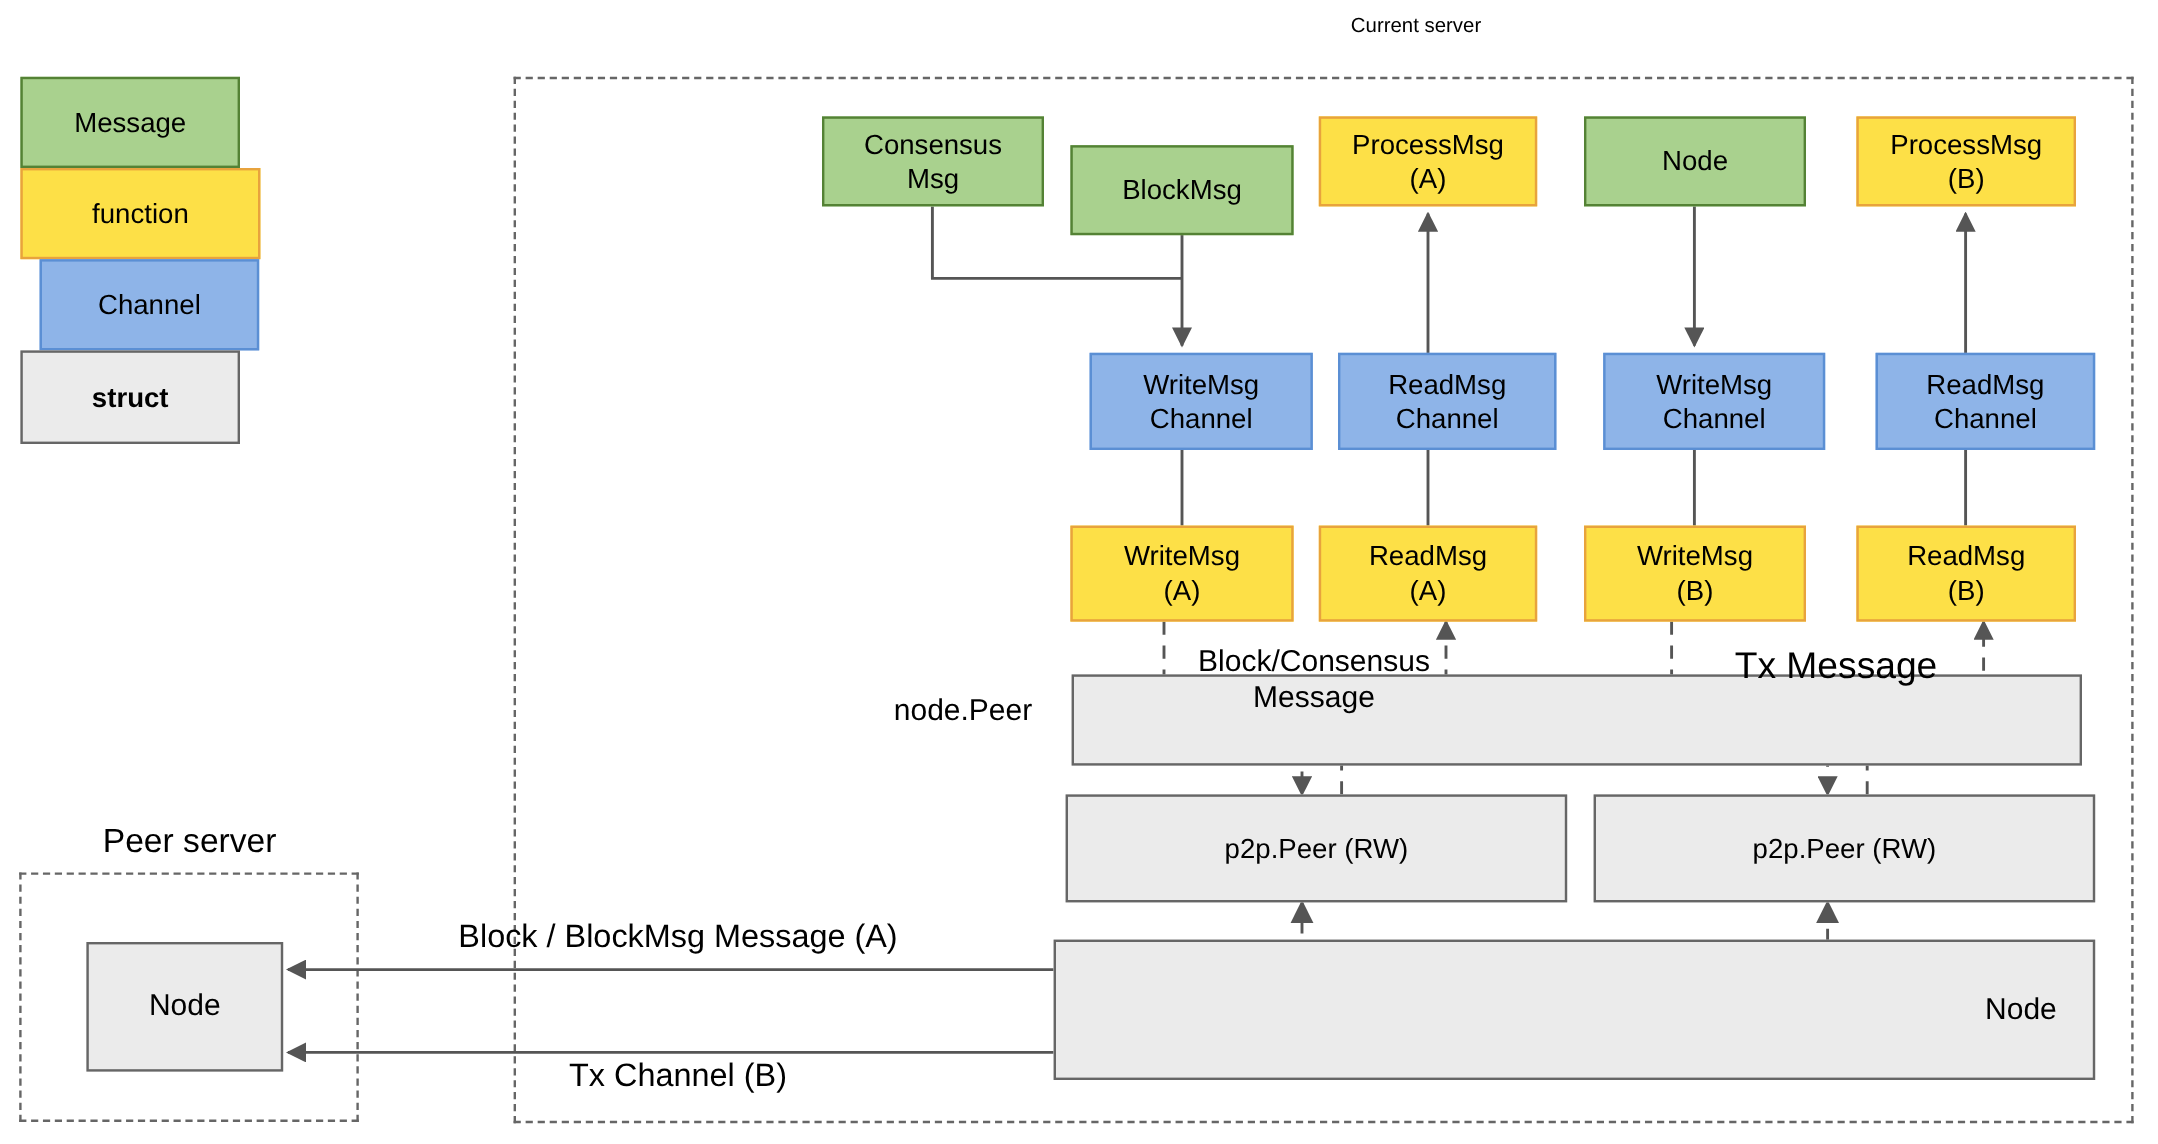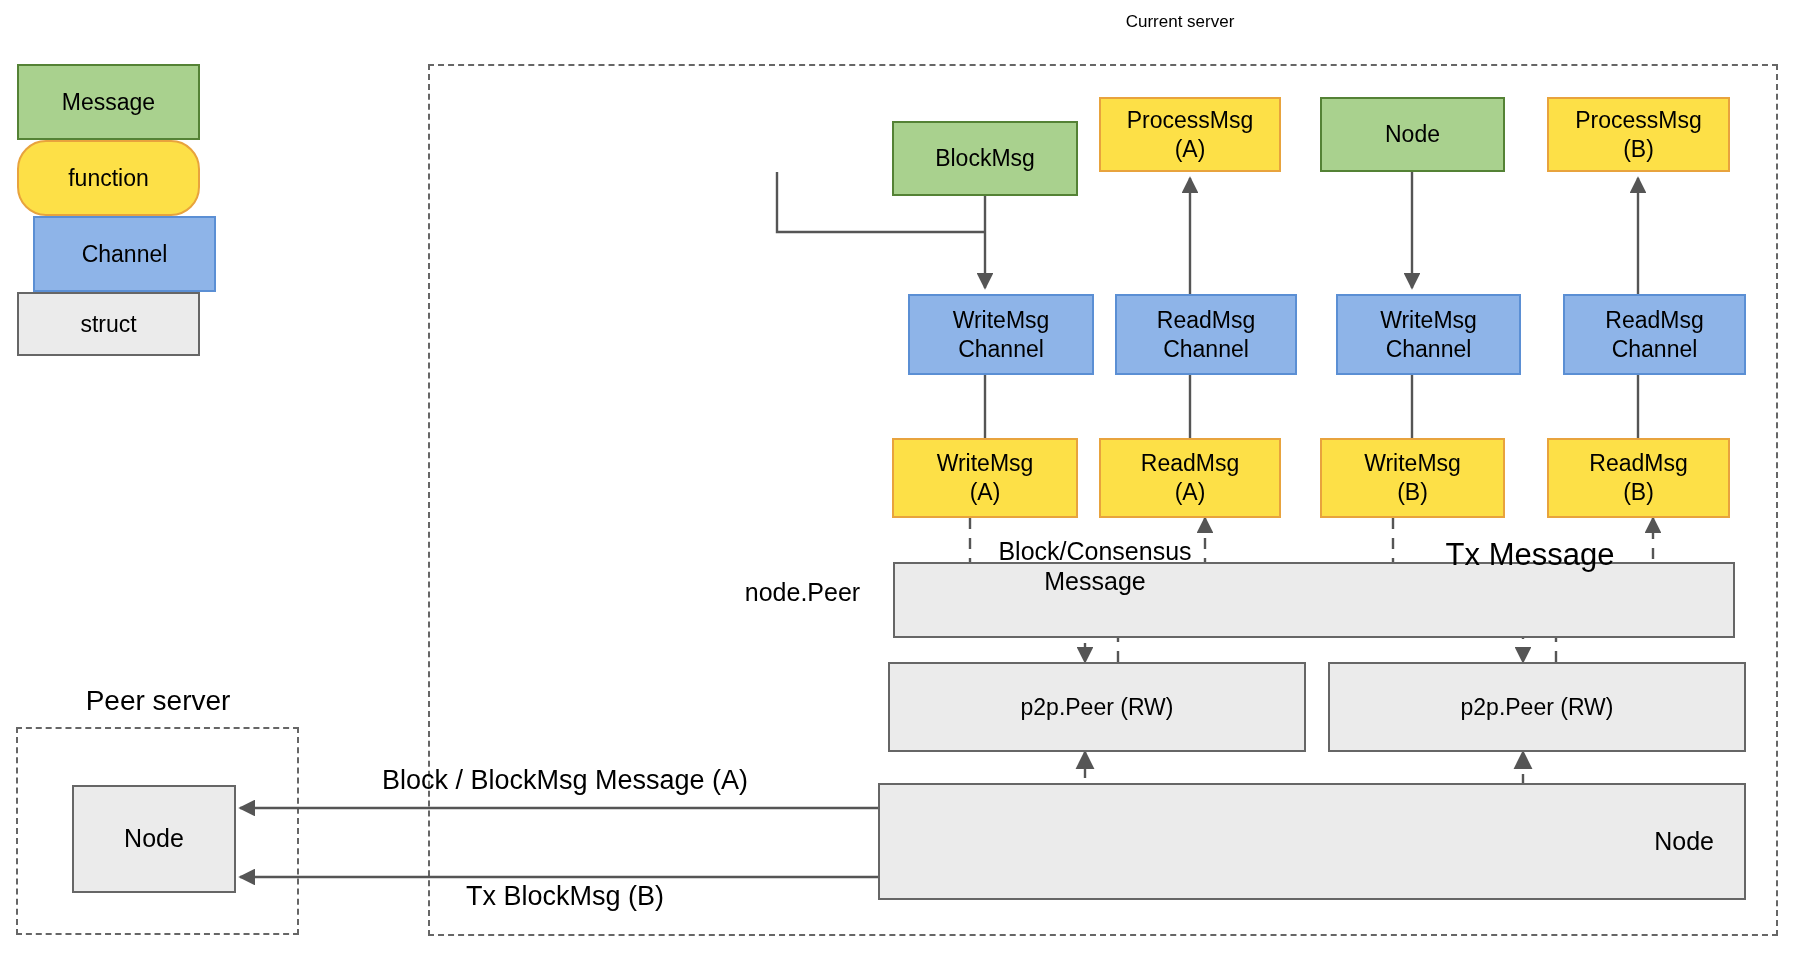--- a/index.html
+++ b/index.html
@@ -87,27 +87,27 @@
 
   <div class="dashed-region" style="left:16px; top:727px; width:283px; height:208px;"></div>
 
   <div class="free-label" style="left:1060px; top:12px; width:240px; font-size:17px;">Current server</div>
 
   <div class="free-label" style="left:43px; top:684px; width:230px; font-size:28px;">Peer server</div>
 
   <div class="legend-box t-message" style="left:17px; top:64px; width:183px; height:76px;">
     <span>Message</span>
   </div>
-  <div class="legend-box t-function" style="left:17px; top:140px; width:183px; height:76px;border-radius:29px;">
+  <div class="legend-box t-function" style="left:17px; top:140px; width:200px; height:76px;">
     <span>function</span>
   </div>
   <div class="legend-box t-channel" style="left:17px; top:216px; width:183px; height:76px;">
     <span>Channel</span>
   </div>
-  <div class="legend-box t-struct" style="left:17px; top:292px; width:183px; height:64px;">
+  <div class="legend-box t-struct" style="left:17px; top:292px; width:183px; height:78px;font-weight:bold;">
     <span>struct</span>
   </div>
 
   <svg class="svg-layer" viewBox="0 0 1798 953" xmlns="http://www.w3.org/2000/svg">
     <defs>
       <marker id="arrowSolid" viewBox="0 0 10 10" refX="9" refY="5" markerWidth="7" markerHeight="7" orient="auto-start-reverse">
         <path d="M 0 0 L 10 5 L 0 10 z" fill="#555555"></path>
       </marker>
       <marker id="arrowDash" viewBox="0 0 10 10" refX="9" refY="5" markerWidth="7" markerHeight="7" orient="auto-start-reverse">
         <path d="M 0 0 L 10 5 L 0 10 z" fill="#555555"></path>
@@ -152,20 +152,22 @@
 
       <path d="M 895 877 L 1523 877 L 1523 752" marker-end="url(#arrowThin)"></path>
     </g>
 
     <g stroke="#555555" stroke-width="2.4" fill="none">
       <path d="M 878 808 L 240 808" marker-end="url(#arrowSolid)"></path>
       <path d="M 878 877 L 240 877" marker-end="url(#arrowSolid)"></path>
     </g>
   </svg>
 
+  <div class="node-box t-message" style="left:685px; top:97px; width:185px; height:75px;">Consensus
+Msg</div>
 
   <div class="node-box t-message" style="left:892px; top:97px; width:186px; height:75px;margin-top:24px;">BlockMsg</div>
 
   <div class="node-box t-function" style="left:1099px; top:97px; width:182px; height:75px;">ProcessMsg
 (A)</div>
 
   <div class="node-box t-message" style="left:1320px; top:97px; width:185px; height:75px;">Node</div>
 
   <div class="node-box t-function" style="left:1547px; top:97px; width:183px; height:75px;">ProcessMsg
 (B)</div>
@@ -208,15 +210,15 @@
 
   <div class="node-box t-struct" style="left:72px; top:785px; width:164px; height:108px; font-size:25px;">Node</div>
 
   <div class="free-label" style="left:975px; top:536px; width:240px; font-size:25px;">Block/Consensus
 Message</div>
 
   <div class="free-label" style="left:1430px; top:536px; width:200px; font-size:31px;">Tx Message</div>
 
   <div class="free-label" style="left:310px; top:764px; width:510px; font-size:27px;">Block / BlockMsg Message (A)</div>
 
-  <div class="free-label" style="left:400px; top:880px; width:330px; font-size:27px;">Tx BlockMsg (B)</div>
+  <div class="free-label" style="left:400px; top:880px; width:330px; font-size:27px;">Tx Channel (B)</div>
 
 </div>
 
 </body></html>

